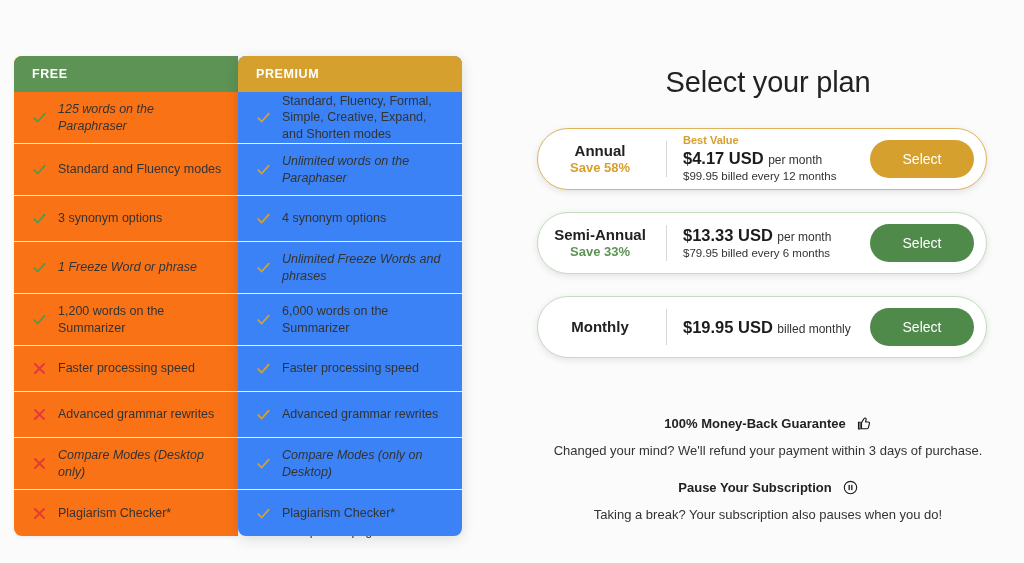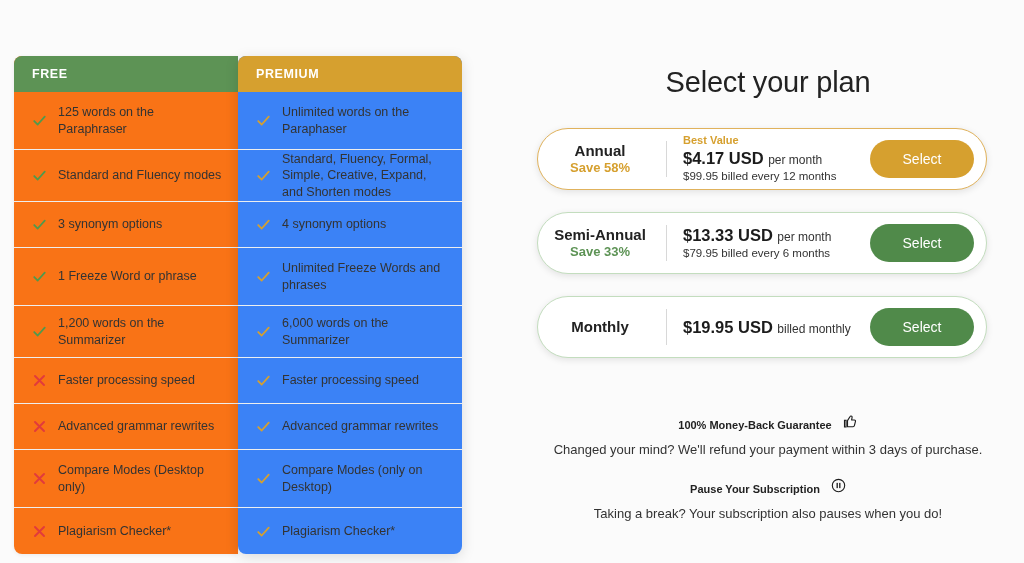--- a/index.html
+++ b/index.html
@@ -68,21 +68,21 @@
   .feature-row {
     display: flex;
     align-items: center;
     gap: 11px;
     padding: 0 12px 0 18px;
     border-bottom: 1px solid #eeeeee;
     min-height: 46px;
   }
   .col-free .feature-row:last-child,
   .col-premium .feature-row:last-child { border-bottom: none; }
-  .feature-row.h1 { height: 58px; }
+  .feature-row.h1 { height: 52px; font-style: italic; }
   .feature-row.h2 { height: 52px; }
   .feature-row.h3 { height: 46px; }
   .feature-label {
     line-height: 1.32;
     color: #333333;
     font-size: 12.5px;
   }
   .mark {
     flex: 0 0 auto;
     width: 15px;
@@ -209,25 +209,25 @@
     text-align: center;
   }
   .pause-block {
     position: absolute;
     top: 466px;
     left: 0;
     width: 512px;
     text-align: center;
   }
   .bold-head {
-    font-size: 11px;
+    font-size: 13px;
     font-weight: bold;
     color: #222222;
     display: inline-flex;
-    align-items: flex-end;
+    align-items: flex-start;
     gap: 11px;
   }
   .sub-line {
     display: block;
     margin-top: 9px;
     font-size: 13px;
     color: #333333;
   }
   .glyph-icon { display: inline-block; vertical-align: middle; }
 </style>
@@ -313,35 +313,35 @@
                 </svg>
               </span>
               <span class="feature-label">Plagiarism Checker*</span>
             </div>
           </div>
       </div>
 
       <div class="col col-premium">
         <div class="col-head">PREMIUM</div>
         <div id="premium-rows">
+            <div class="feature-row h2">
+              <span style="display: flex;">
+                <svg class="mark" viewBox="0 0 16 16" aria-hidden="true">
+                  <path d="M2.4 8.6 L6.1 12.3 L13.6 3.9" fill="none" stroke="#d6a02f" stroke-width="1.9" stroke-linecap="round" stroke-linejoin="round"></path>
+                </svg>
+              </span>
+              <span class="feature-label">Standard, Fluency, Formal, Simple, Creative, Expand, and Shorten modes</span>
+            </div>
             <div class="feature-row h1">
               <span style="display: flex;">
                 <svg class="mark" viewBox="0 0 16 16" aria-hidden="true">
                   <path d="M2.4 8.6 L6.1 12.3 L13.6 3.9" fill="none" stroke="#d6a02f" stroke-width="1.9" stroke-linecap="round" stroke-linejoin="round"></path>
                 </svg>
               </span>
               <span class="feature-label">Unlimited words on the Paraphaser</span>
-            </div>
-            <div class="feature-row h2">
-              <span style="display: flex;">
-                <svg class="mark" viewBox="0 0 16 16" aria-hidden="true">
-                  <path d="M2.4 8.6 L6.1 12.3 L13.6 3.9" fill="none" stroke="#d6a02f" stroke-width="1.9" stroke-linecap="round" stroke-linejoin="round"></path>
-                </svg>
-              </span>
-              <span class="feature-label">Standard, Fluency, Formal, Simple, Creative, Expand, and Shorten modes</span>
             </div>
             <div class="feature-row h3">
               <span style="display: flex;">
                 <svg class="mark" viewBox="0 0 16 16" aria-hidden="true">
                   <path d="M2.4 8.6 L6.1 12.3 L13.6 3.9" fill="none" stroke="#d6a02f" stroke-width="1.9" stroke-linecap="round" stroke-linejoin="round"></path>
                 </svg>
               </span>
               <span class="feature-label">4 synonym options</span>
             </div>
             <div class="feature-row h1">

